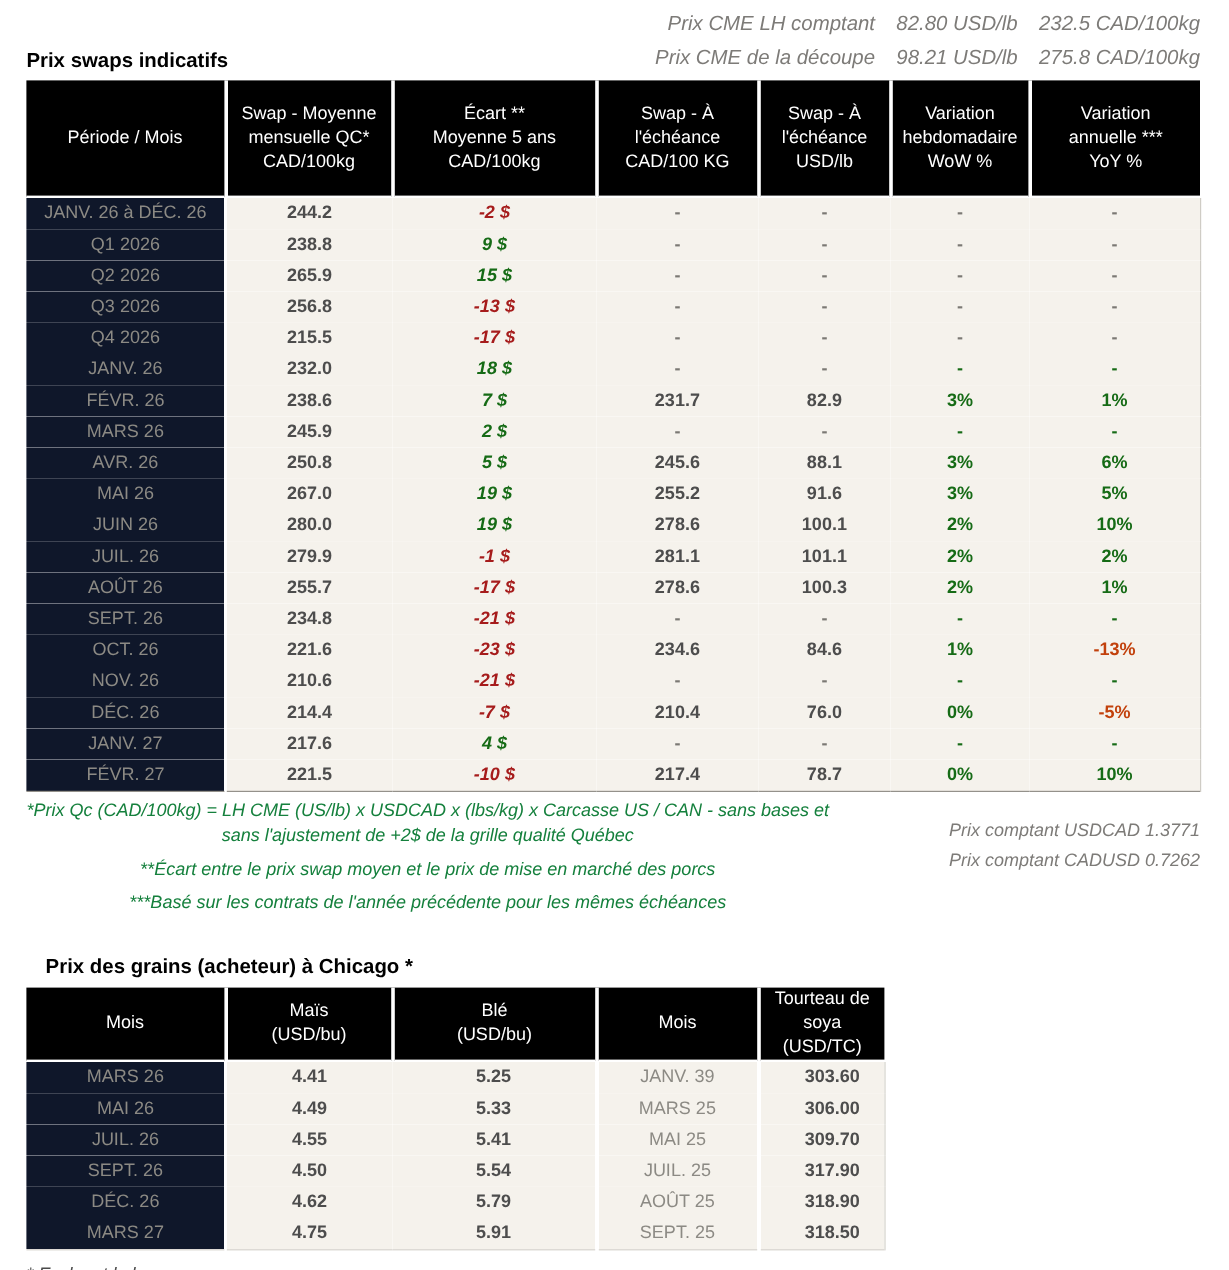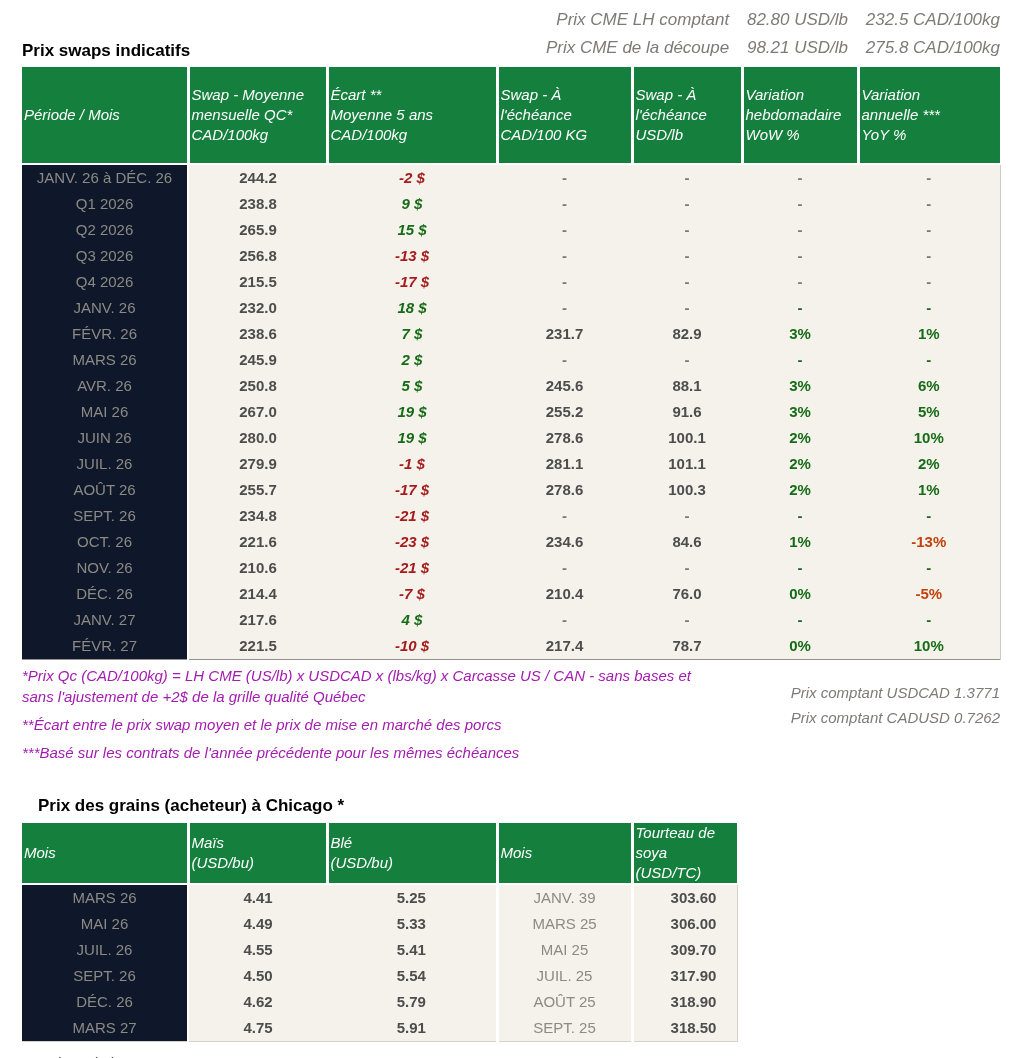--- a/index.html
+++ b/index.html
@@ -10,23 +10,23 @@
   .topbar { display:flex; justify-content:space-between; align-items:flex-end; margin-bottom:5px; }
   .title { font-size:17px; font-weight:bold; margin:0 0 1px 0; color:#000; }
   .cme-quotes { text-align:right; }
   .cme-line { font-style:italic; color:#7d7b78; font-size:17px; line-height:28px; white-space:nowrap; }
   .cme-line .seg { margin-left:13px; }
 
   
   table { border-collapse:collapse; table-layout:fixed; }
   .t1 { width:978px; border-bottom:1px solid #94918b; }
   .t2 { width:715px; border-bottom:1px solid #d5d2cb; }
-  th { background:#15803d; color:#fff; font-weight:normal; font-size:15px; line-height:20px;
-       white-space:pre-line; text-align:left; vertical-align:middle; padding:0 2px;
-       border-bottom:2px solid #fff;font-style:italic; }
+  th { background:#000000; color:#fff; font-weight:normal; font-size:15px; line-height:20px;
+       white-space:pre-line; text-align:center; vertical-align:middle; padding:0 2px;
+       border-bottom:2px solid #fff; }
   th + th { border-left:3px solid #fff; }
   .t1 thead tr { height:97px; }
   .t2 thead tr { height:58px; }
   td { height:26px; line-height:26px; padding:0 2px; text-align:center; font-size:15px;
        background:#f5f2ec; overflow:hidden; white-space:nowrap; }
   td.period { background:#0f172a; color:#8c8a84; border-right:2px solid #fff; }
   td.val   { font-weight:bold; color:#4d4d4d; }
   td.mois  { color:#8c8a84; }
   td.epos  { font-weight:bold; font-style:italic; color:#166b16; }
   td.eneg  { font-weight:bold; font-style:italic; color:#a61c1c; }
@@ -35,21 +35,21 @@
   td.dash  { font-weight:bold; color:#7b7974; }
   td.gdash { font-weight:bold; color:#166b16; }
   .t1 tbody td:last-child { border-right:1px solid #cfccc5; }
   .t2 tbody td:last-child { border-right:1px solid #d5d2cb;padding-left:19px; }
   .t2 td:nth-child(1) { border-right:2px solid #fff; }
   .t2 td:nth-child(3), .t2 td:nth-child(4) { border-right:3px solid #fff; }
 
   
   .notes { display:flex; justify-content:space-between; margin-top:5px; }
   .notes-left { max-width:700px; }
-  .note { margin:0 0 7px 0; font-style:italic; font-size:15px; line-height:21px; color:#a21caf; white-space:pre-line; }
+  .note { margin:0 0 7px 0; font-style:italic; font-size:15px; line-height:21px; color:#15803d; white-space:pre-line;text-align:center; }
   .notes-right { padding-top:17px; text-align:right; }
   .spot { margin:0 0 3px 0; font-style:italic; font-size:15px; line-height:22px; color:#7d7b78; white-space:nowrap; }
 
   .grains-title { font-size:17px; font-weight:bold; margin:26px 0 7px 16px; color:#000; }
   .footer-note { margin:12px 0 0 0; font-style:italic; font-size:15px; color:#4a4a4a; }
 </style>
 </head>
 <body>
 
 <div class="page">

